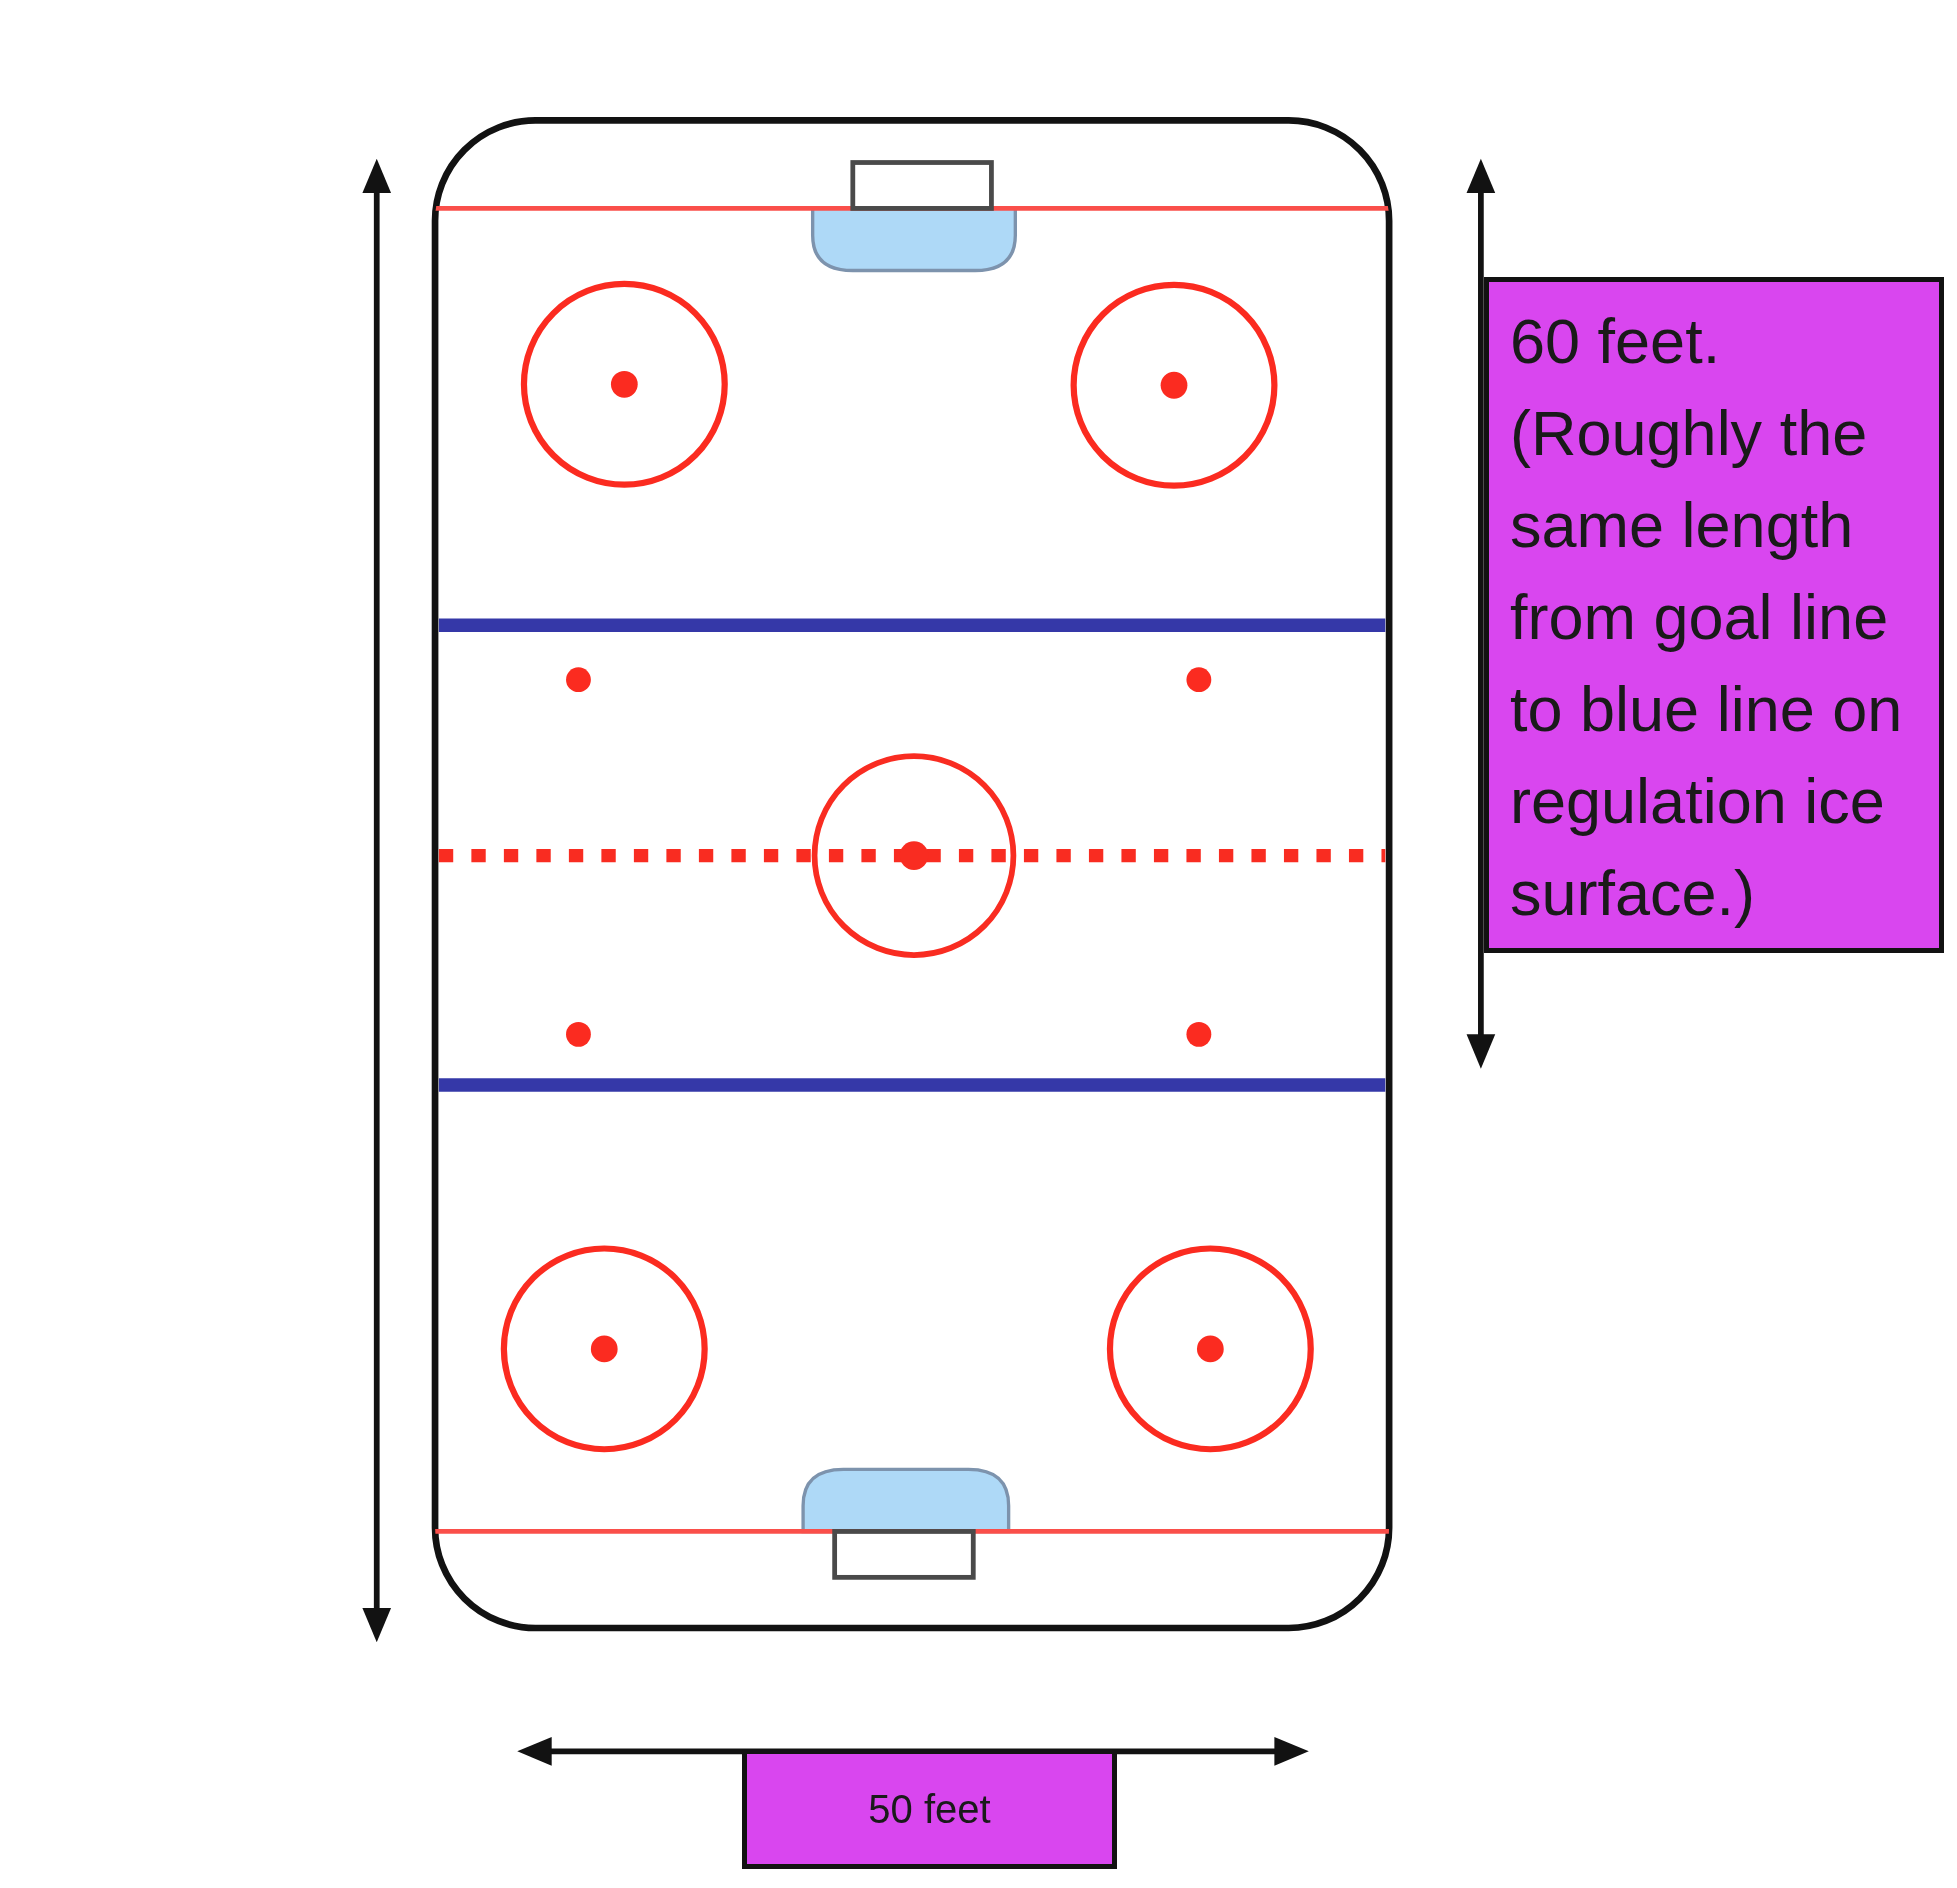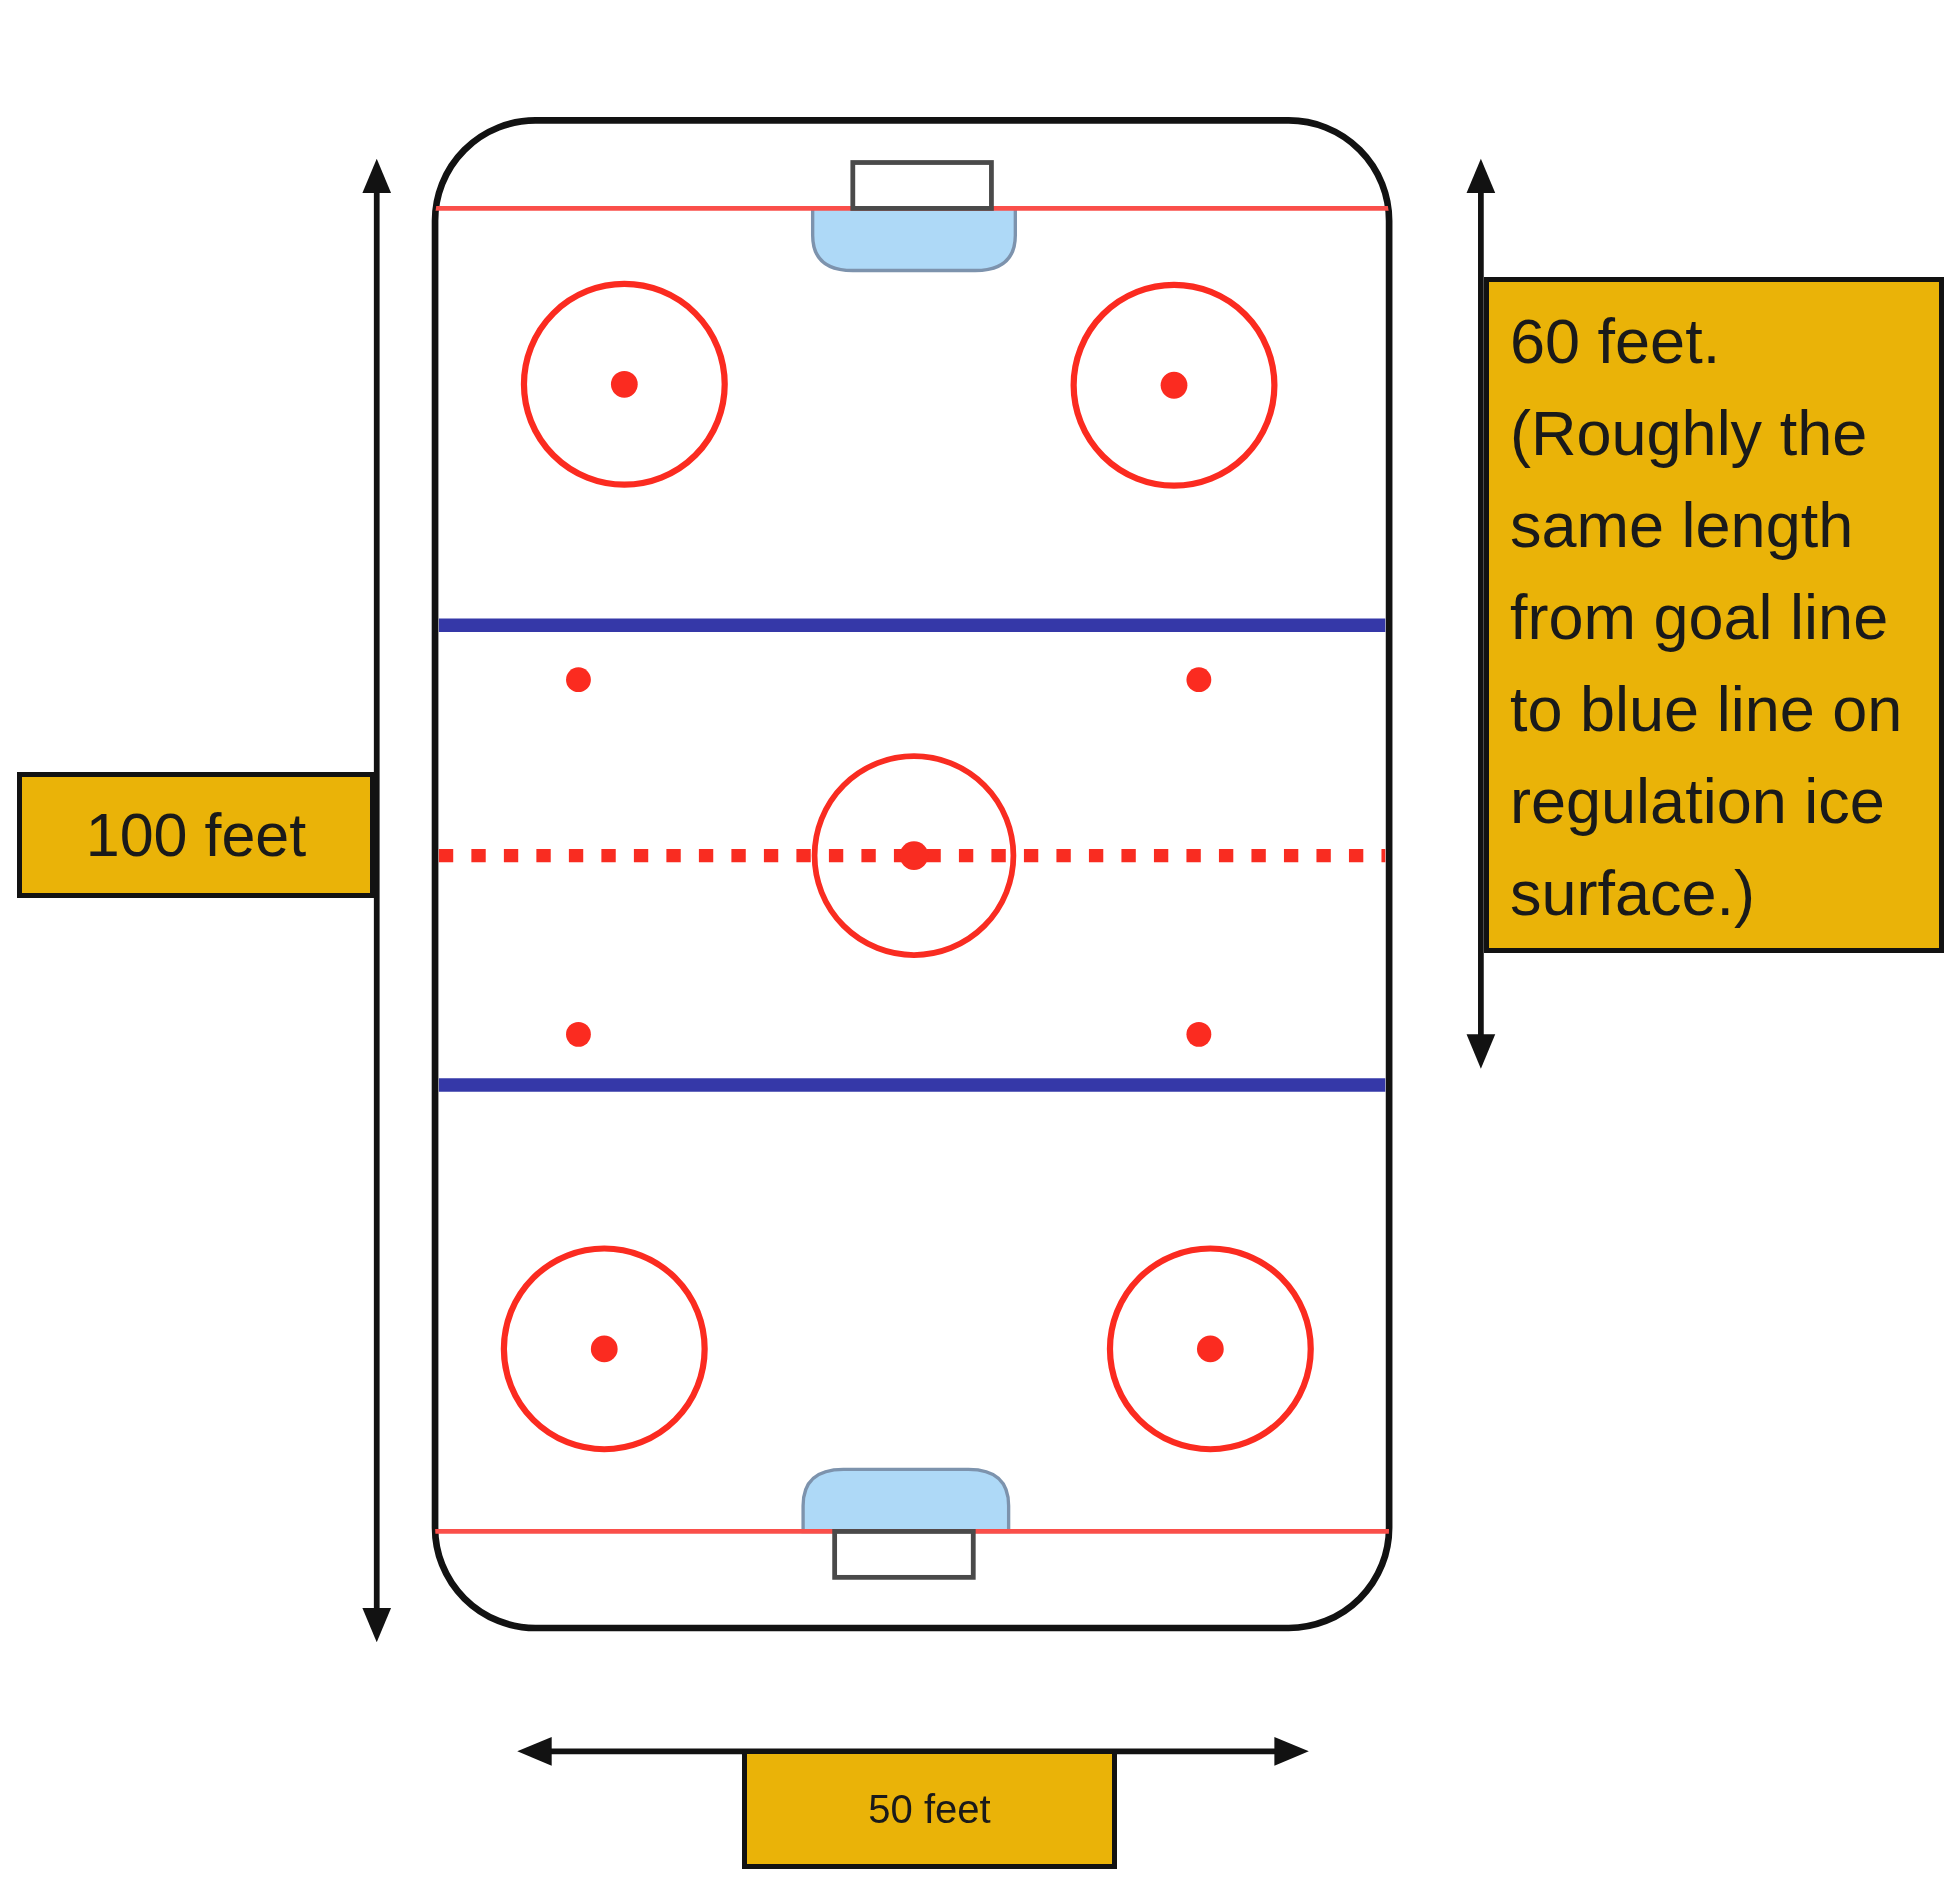--- a/index.html
+++ b/index.html
@@ -8,21 +8,21 @@
     --crease-stroke:#7d93ad; --net-stroke:#4a4a4a; --arrow:#121212; --text:#1a1a1a;
   }
   html,body{margin:0;padding:0;background:#ffffff;}
   .canvas{
     position:relative; width:1958px; height:1889px; background:#ffffff;
     font-family:"Liberation Sans","DejaVu Sans",sans-serif; color:var(--text);
     overflow:hidden;
   }
   .canvas svg{position:absolute;left:0;top:0;}
   .dim-box{
-    position:absolute; box-sizing:border-box; background:#eab308;
+    position:absolute; box-sizing:border-box; background:#d946ef;
     border:5.7px solid var(--board); color:var(--text);
   }
   .dim-box.center{display:flex;align-items:center;justify-content:center;}
   .label-100{left:17px; top:772px; width:358px; height:126px; font-size:61px;}
   .label-50{left:742px; top:1749px; width:375px; height:120px; font-size:40px;}
   .note-60{
     left:1484px; top:277px; width:460px; height:676px;
     padding:13.4px 15.3px 0 21px; font-size:63px; line-height:92px;
     white-space:pre-line;
   }
@@ -86,23 +86,20 @@
       <polygon points="1549,1118 1534,1082 1564,1082" style="fill:var(--arrow)"></polygon>
     </g>
 
     <g>
       <line x1="563" y1="1832" x2="1347" y2="1832" style="stroke:var(--arrow)" stroke-width="6"></line>
       <polygon points="541,1832 577,1817 577,1847" style="fill:var(--arrow)"></polygon>
       <polygon points="1369,1832 1333,1817 1333,1847" style="fill:var(--arrow)"></polygon>
     </g>
   </svg>
 
-  <div class="dim-box center label-100">
-    <span>100 feet</span>
-  </div>
 
   <div class="dim-box note-60">60 feet.
 (Roughly the
 same length
 from goal line
 to blue line on
 regulation ice
 surface.)</div>
 
   <div class="dim-box center label-50">

